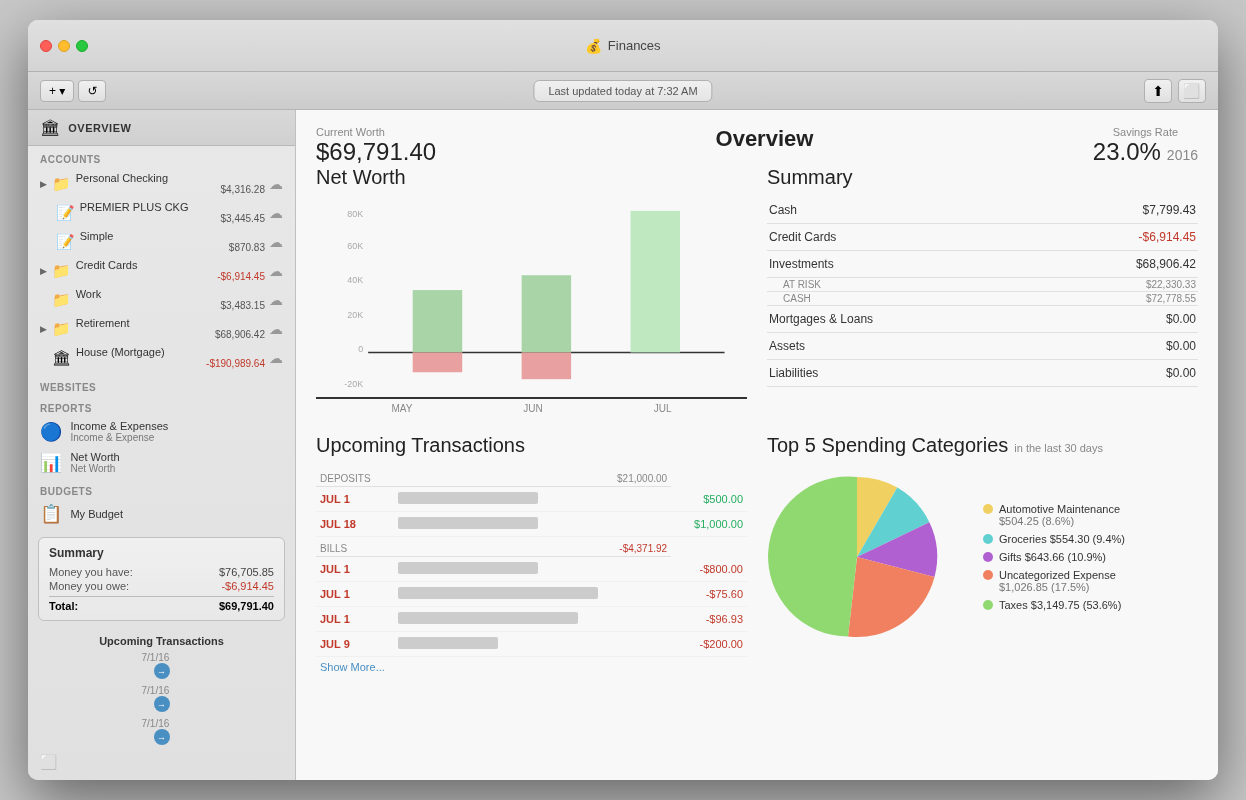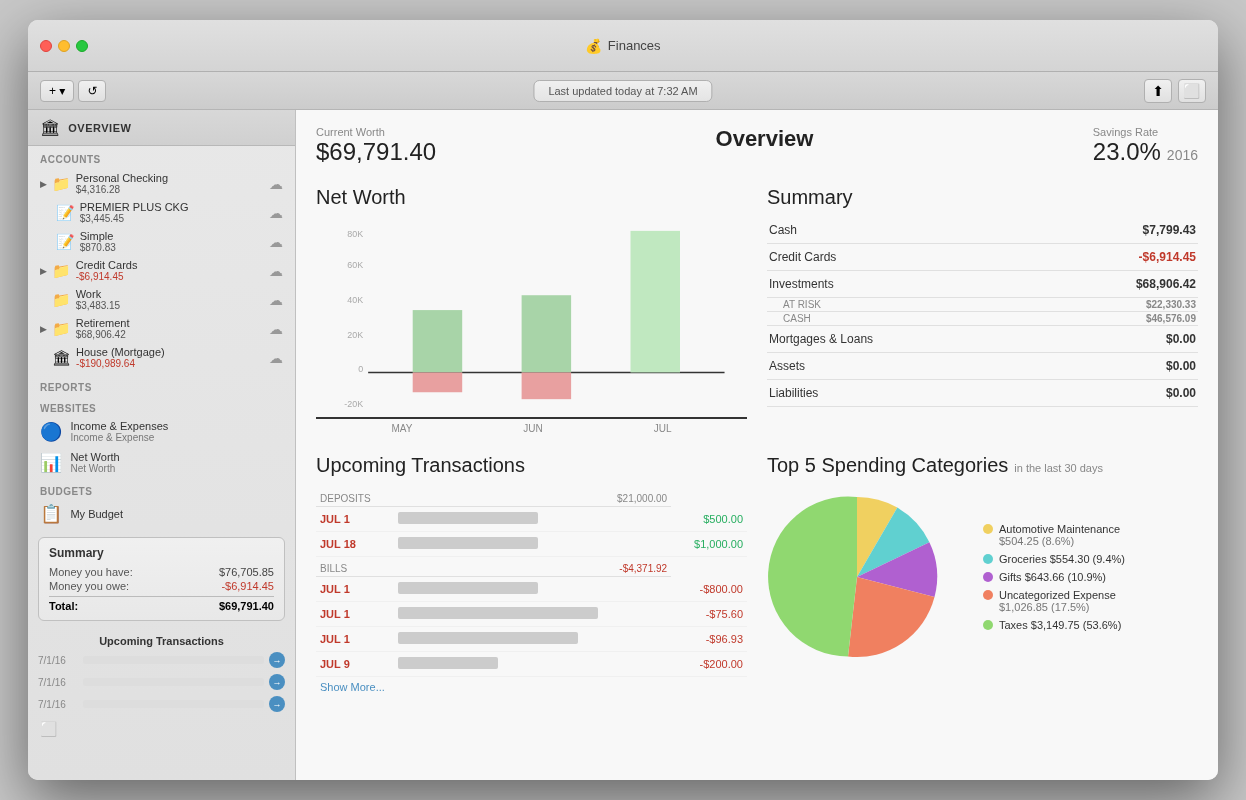--- a/index.html
+++ b/index.html
@@ -153,21 +153,21 @@
     .account-item {
       display: flex;
       align-items: center;
       padding: 3px 12px;
       cursor: pointer;
     }
     .account-expand { width: 12px; font-size: 9px; color: #666; }
     .account-icon { font-size: 15px; margin-right: 5px; }
     .account-info { flex: 1; }
     .account-name { font-size: 11px; color: #333; font-weight: 500; }
-    .account-balance { font-size: 10px; color: #555; }
+    .account-balance { font-size: 10px; color: #555; text-align: right; }
     .account-balance.negative { color: #c0392b; }
     .cloud-icon { font-size: 14px; color: #999; margin-left: 4px; }
     .sub-account { padding-left: 28px; }
     .report-item {
       display: flex;
       align-items: center;
       padding: 4px 12px;
       cursor: pointer;
       gap: 8px;
     }
@@ -215,20 +215,21 @@
       padding: 6px 10px 2px 10px;
       text-align: center;
     }
     .upcoming-mini-item {
       display: flex;
       align-items: center;
       justify-content: flex-start;
       padding: 3px 10px;
       font-size: 10px;
       color: #555;
+      flex-direction: column;
     }
     .upcoming-mini-item .date { color: #888; min-width: 40px; }
     .upcoming-mini-item .desc { flex: 1; overflow: hidden; white-space: nowrap; text-overflow: ellipsis; background: #ddd; height: 8px; border-radius: 2px; margin: 0 5px; }
     .upcoming-mini-item .arrow {
       width: 16px; height: 16px;
       background: #4a8fc1;
       border-radius: 50%;
       display: flex; align-items: center; justify-content: center;
       color: white; font-size: 9px;
     }
@@ -240,26 +241,25 @@
     .content {
       flex: 1;
       background: #f8f8f8;
       overflow-y: auto;
       padding: 16px 20px;
     }
     .content-header {
       display: flex;
       justify-content: space-between;
       align-items: flex-start;
-      margin-bottom: 20px;
     }
     .current-worth-section .label { font-size: 11px; color: #888; }
     .current-worth-section .value { font-size: 24px; font-weight: 300; color: #222; }
     .page-title { font-size: 22px; font-weight: 700; color: #222; text-align: center; }
-    .savings-rate-section { text-align: left; }
+    .savings-rate-section { text-align: center; }
     .savings-rate-section .label { font-size: 11px; color: #888; }
     .savings-rate-section .value { font-size: 24px; font-weight: 300; color: #222; }
     .savings-rate-section .year { font-size: 14px; color: #888; }
     
     .content-grid {
       display: grid;
       grid-template-columns: 1fr 1fr;
       gap: 20px;
       margin-bottom: 20px;
     }
@@ -286,21 +286,21 @@
       padding: 4px 20px 0;
       font-size: 10px;
       color: #888;
     }
     
     .summary-right { grid-column: 2; }
     .summary-right .section-title { margin-bottom: 8px; }
     .summary-table { width: 100%; border-collapse: collapse; }
     .summary-table tr { border-bottom: 1px solid #e0e0e0; }
     .summary-table td { padding: 6px 2px; font-size: 12px; color: #333; }
-    .summary-table td:last-child { text-align: right; font-weight: 700; }
+    .summary-table td:last-child { text-align: right; font-weight: 400; }
     .summary-table .sub-row td { font-size: 10px; color: #888; padding: 1px 2px 1px 16px; }
     .summary-table .sub-row td:last-child { text-align: right; }
     
     .upcoming-section { }
     .upcoming-section .section-title { font-size: 20px; font-weight: 300; }
     .transactions-table { width: 100%; border-collapse: collapse; }
     .transactions-table .group-header td {
       font-size: 10px;
       color: #888;
       padding: 6px 4px 2px 4px;
@@ -452,22 +452,22 @@
           <span class="account-expand" style="visibility:hidden">▶</span>
           <span class="account-icon">🏛</span>
           <div class="account-info">
             <div class="account-name">House (Mortgage)</div>
             <div class="account-balance negative">-$190,989.64</div>
           </div>
           <span class="cloud-icon">☁</span>
         </div>
       </div>
 
+      <div class="section-header">WEBSITES</div>
       <div class="section-header">REPORTS</div>
-      <div class="section-header">WEBSITES</div>
 
       <div class="report-item">
         <span class="report-icon">🔵</span>
         <div class="report-info">
           <div class="report-name">Income &amp; Expenses</div>
           <div class="report-type">Income &amp; Expense</div>
         </div>
       </div>
       <div class="report-item">
         <span class="report-icon">📊</span>
@@ -589,21 +589,21 @@
               <tr>
                 <td>Investments</td>
                 <td>$68,906.42</td>
               </tr>
               <tr class="sub-row">
                 <td>AT RISK</td>
                 <td>$22,330.33</td>
               </tr>
               <tr class="sub-row">
                 <td>CASH</td>
-                <td>$46,576.09</td>
+                <td>$72,778.55</td>
               </tr>
               <tr>
                 <td>Mortgages &amp; Loans</td>
                 <td>$0.00</td>
               </tr>
               <tr>
                 <td>Assets</td>
                 <td>$0.00</td>
               </tr>
               <tr>

